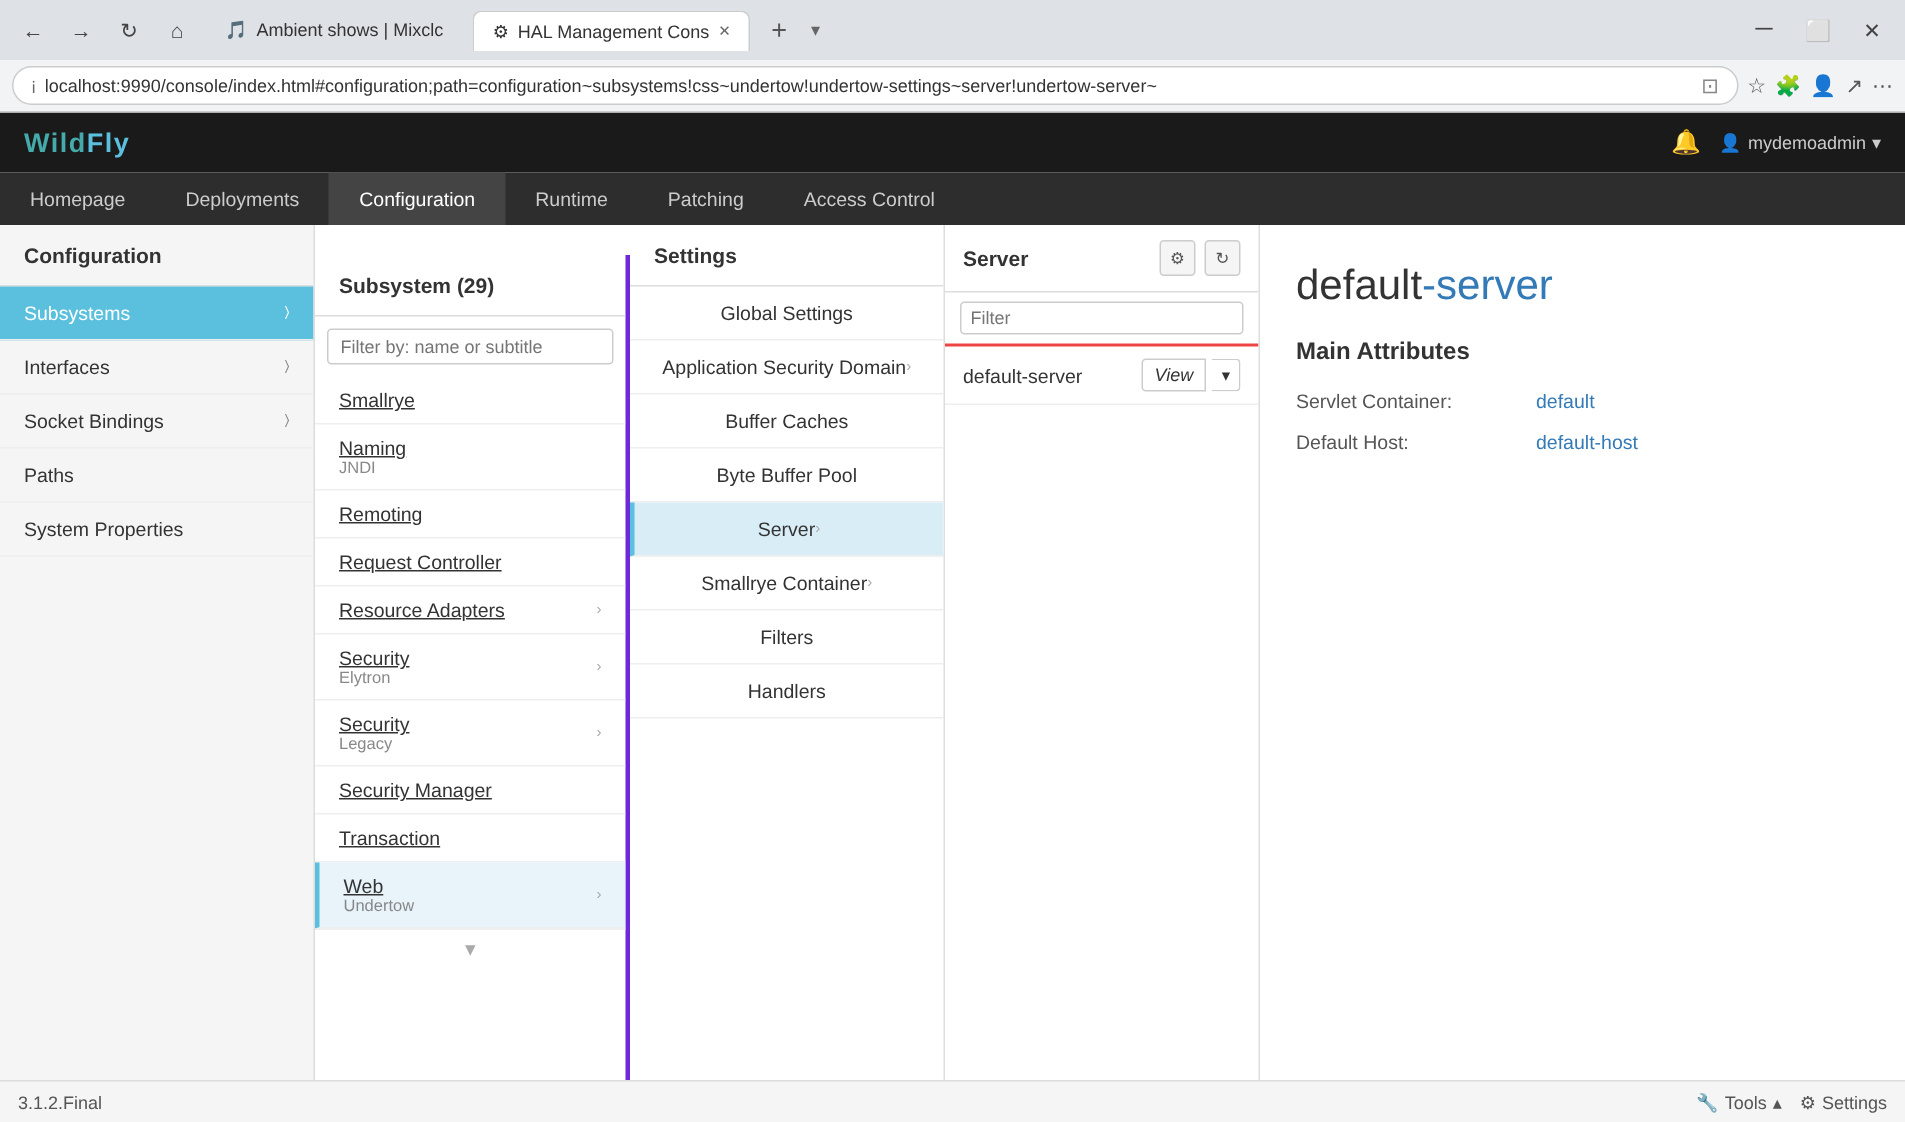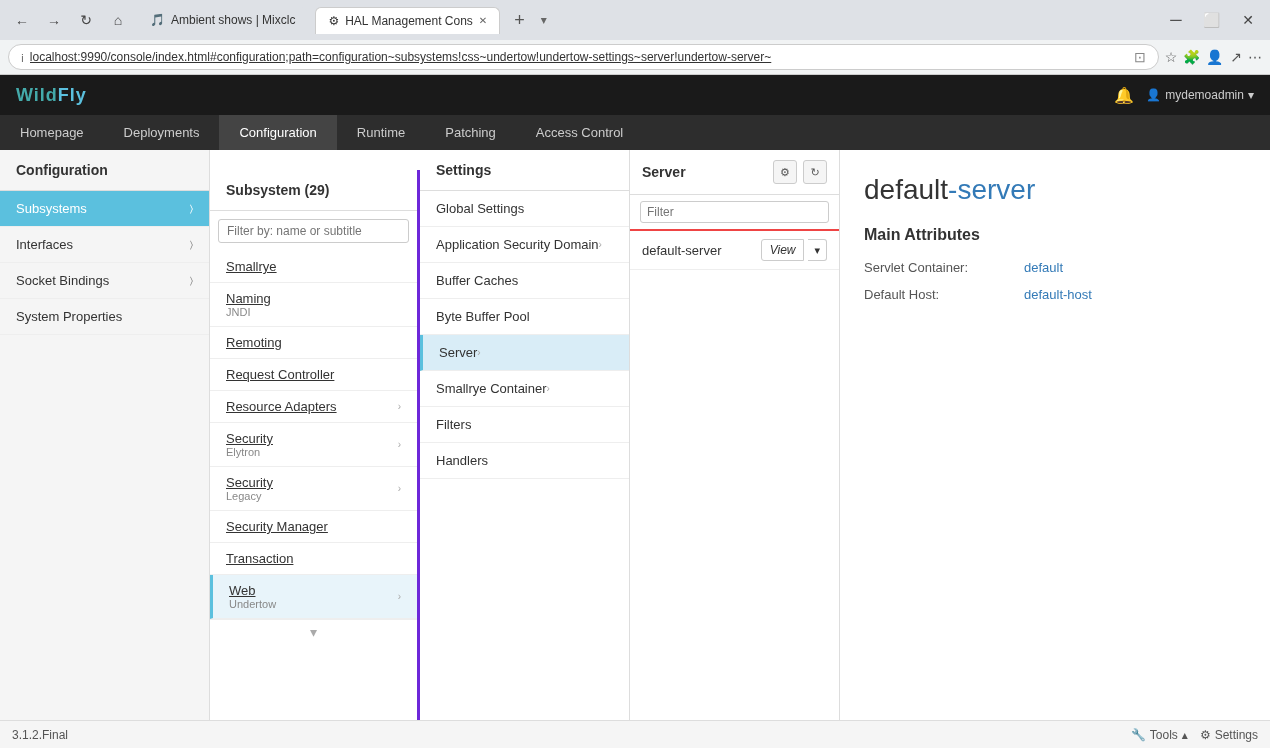--- a/index.html
+++ b/index.html
@@ -9,21 +9,21 @@
     .browser-chrome { background: #f1f3f4; border-bottom: 1px solid #ccc; }
     .browser-top-bar { display: flex; align-items: center; padding: 6px 8px; gap: 6px; background: #dee1e6; }
     .browser-controls { display: flex; gap: 4px; align-items: center; }
     .browser-btn { width: 28px; height: 28px; border: none; background: transparent; cursor: pointer; border-radius: 4px; display: flex; align-items: center; justify-content: center; font-size: 14px; color: #444; }
     .tab { display: flex; align-items: center; gap: 6px; padding: 6px 12px; background: #f1f3f4; border-radius: 6px 6px 0 0; border: 1px solid #ccc; border-bottom: none; font-size: 12px; color: #333; cursor: pointer; margin-right: 2px; }
     .tab.active { background: #fff; }
     .tab-close { font-size: 10px; color: #666; cursor: pointer; }
     .tab-new { background: transparent; border: none; font-size: 18px; color: #555; cursor: pointer; padding: 0 6px; }
     .address-bar-row { display: flex; align-items: center; padding: 4px 8px; background: #f1f3f4; gap: 6px; }
     .address-bar { flex: 1; display: flex; align-items: center; background: #fff; border: 1px solid #ccc; border-radius: 16px; padding: 4px 12px; font-size: 12px; color: #333; gap: 6px; }
-    .address-bar input { border: none; outline: none; flex: 1; font-size: 12px; color: #333; text-decoration: underline; }
+    .address-bar input { border: none; outline: none; flex: 1; font-size: 12px; color: #333; }
     .address-bar-actions { display: flex; gap: 6px; align-items: center; }
     .addr-icon { font-size: 14px; color: #555; cursor: pointer; }
 
     
     .app { flex: 1; display: flex; flex-direction: column; overflow: hidden; }
 
     
     .app-header { background: #1a1a1a; color: #fff; display: flex; align-items: center; padding: 0 16px; height: 40px; gap: 16px; }
     .app-logo { font-size: 18px; font-weight: bold; color: #fff; letter-spacing: 1px; }
     .app-logo span { color: #4aa; }
@@ -52,21 +52,21 @@
     .subsystem-panel-title { padding: 12px 16px; font-size: 14px; font-weight: bold; color: #333; border-bottom: 1px solid #ddd; }
     .filter-input { margin: 8px; padding: 4px 8px; border: 1px solid #ccc; border-radius: 3px; font-size: 12px; color: #999; outline: none; }
     .subsystem-item { display: flex; align-items: center; justify-content: space-between; padding: 8px 16px; cursor: pointer; color: #333; font-size: 13px; border-bottom: 1px solid #eee; }
     .subsystem-item .sub-name { font-weight: 500; text-decoration: underline; }
     .subsystem-item .sub-desc { font-size: 11px; color: #888; }
     .subsystem-item .chevron { font-size: 10px; color: #aaa; }
 
     
     .settings-panel { width: 210px; background: #fff; border-right: 1px solid #ddd; display: flex; flex-direction: column; overflow-y: auto; }
     .settings-panel-title { padding: 12px 16px; font-size: 14px; font-weight: bold; color: #333; border-bottom: 1px solid #ddd; }
-    .settings-item { display: flex; align-items: center; justify-content: flex-start; padding: 10px 16px; cursor: pointer; color: #333; font-size: 13px; border-bottom: 1px solid #eee; }
+    .settings-item { display: flex; align-items: center; justify-content: center; padding: 10px 16px; cursor: pointer; color: #333; font-size: 13px; border-bottom: 1px solid #eee; }
     .settings-item.active { background: #d9edf7; border-left: 3px solid #5bc0de; }
     .settings-item .chevron { font-size: 10px; color: #aaa; }
 
     
     .server-panel { width: 210px; background: #fff; border-right: 1px solid #ddd; display: flex; flex-direction: column; overflow-y: auto; }
     .server-panel-header { padding: 10px 12px; display: flex; align-items: center; justify-content: space-between; border-bottom: 1px solid #ddd; }
     .server-panel-title { font-size: 14px; font-weight: bold; color: #333; }
     .server-panel-icons { display: flex; gap: 6px; }
     .panel-icon-btn { width: 24px; height: 24px; border: 1px solid #ccc; background: #f5f5f5; border-radius: 3px; display: flex; align-items: center; justify-content: center; cursor: pointer; font-size: 11px; color: #555; }
     .server-filter { padding: 6px 10px; border-bottom: 2px solid #ef4444; }
@@ -176,20 +176,23 @@
       </div>
       <div class="sidebar-item">
         <span>Interfaces</span>
         <span class="chevron">〉</span>
       </div>
       <div class="sidebar-item">
         <span>Socket Bindings</span>
         <span class="chevron">〉</span>
       </div>
       <div class="sidebar-item">
+        <span>Paths</span>
+      </div>
+      <div class="sidebar-item">
         <span>System Properties</span>
       </div>
     </div>
 
     <div class="subsystem-panel">
       <div class="subsystem-panel-title">Subsystem (29)</div>
       <input class="filter-input" type="text" placeholder="Filter by: name or subtitle" style="">
 
       <div class="subsystem-item">
         <div>

